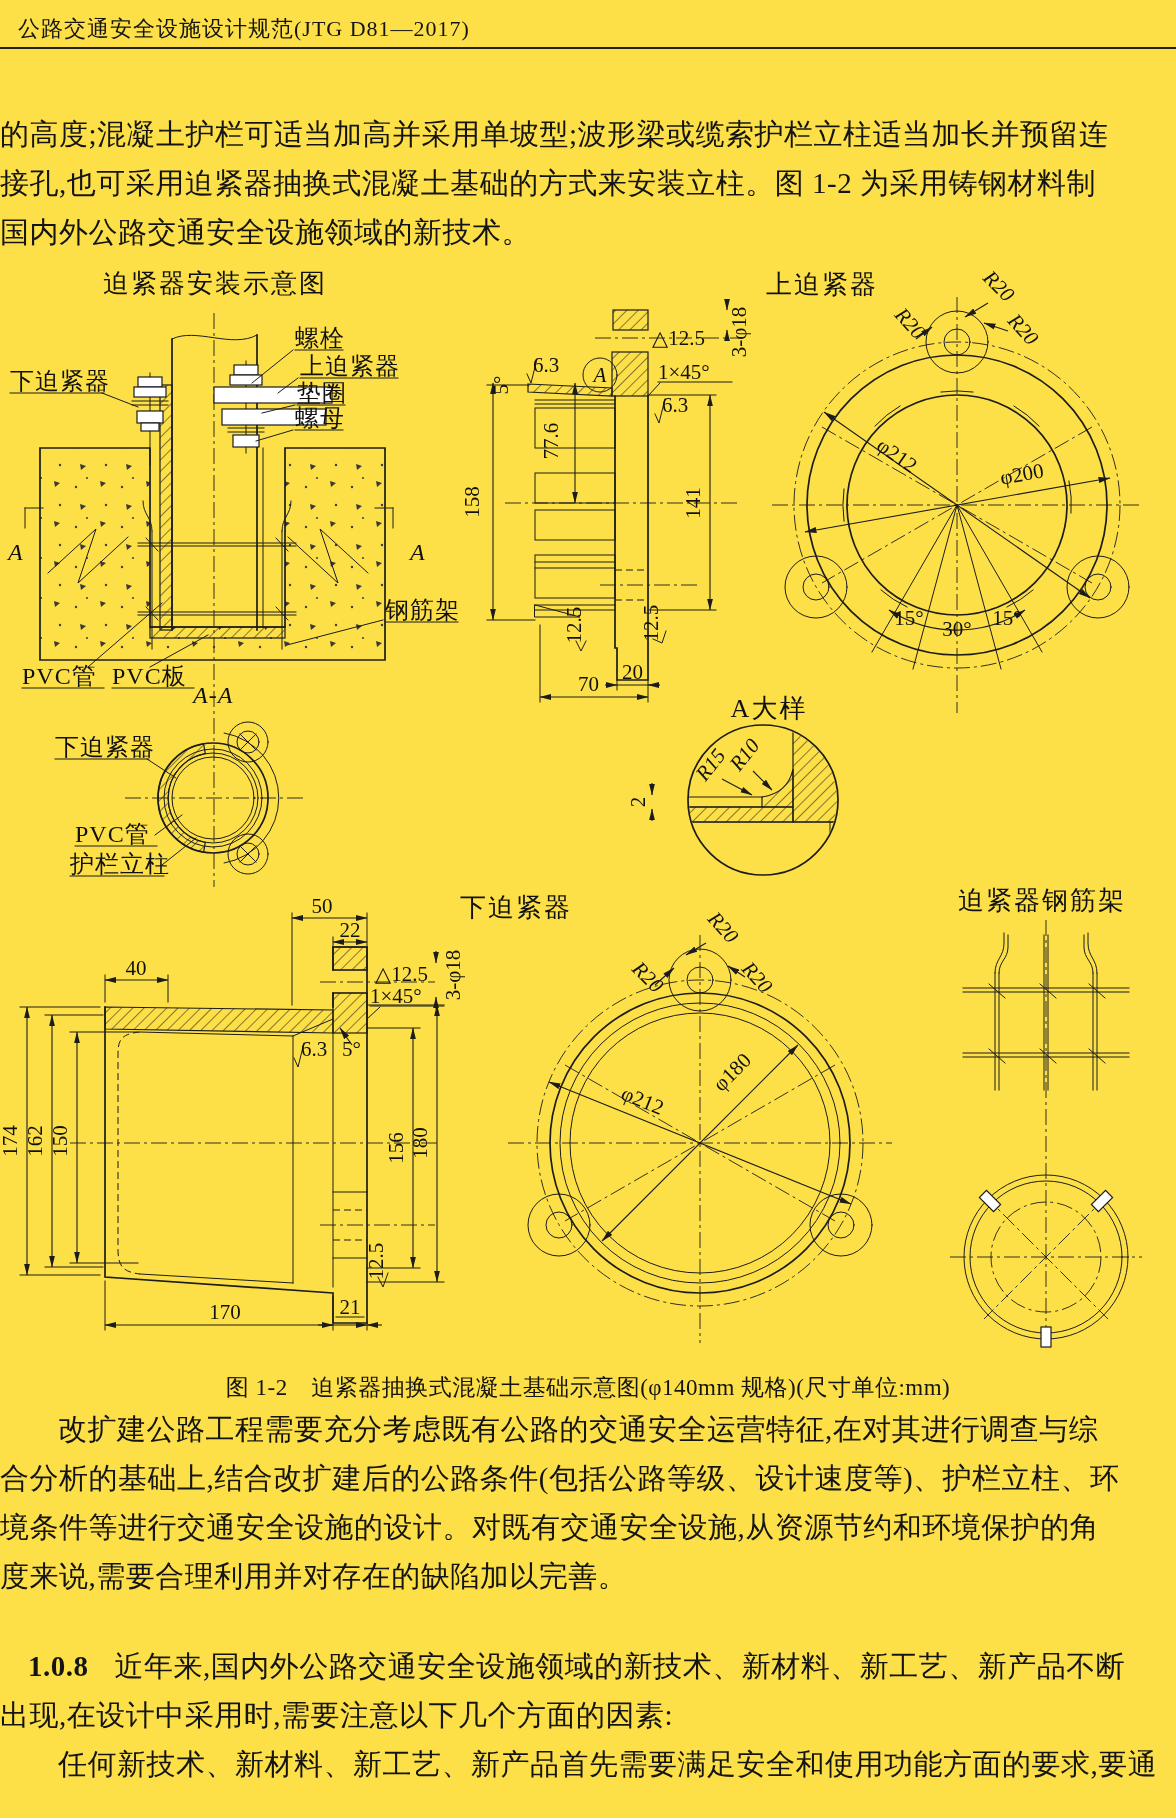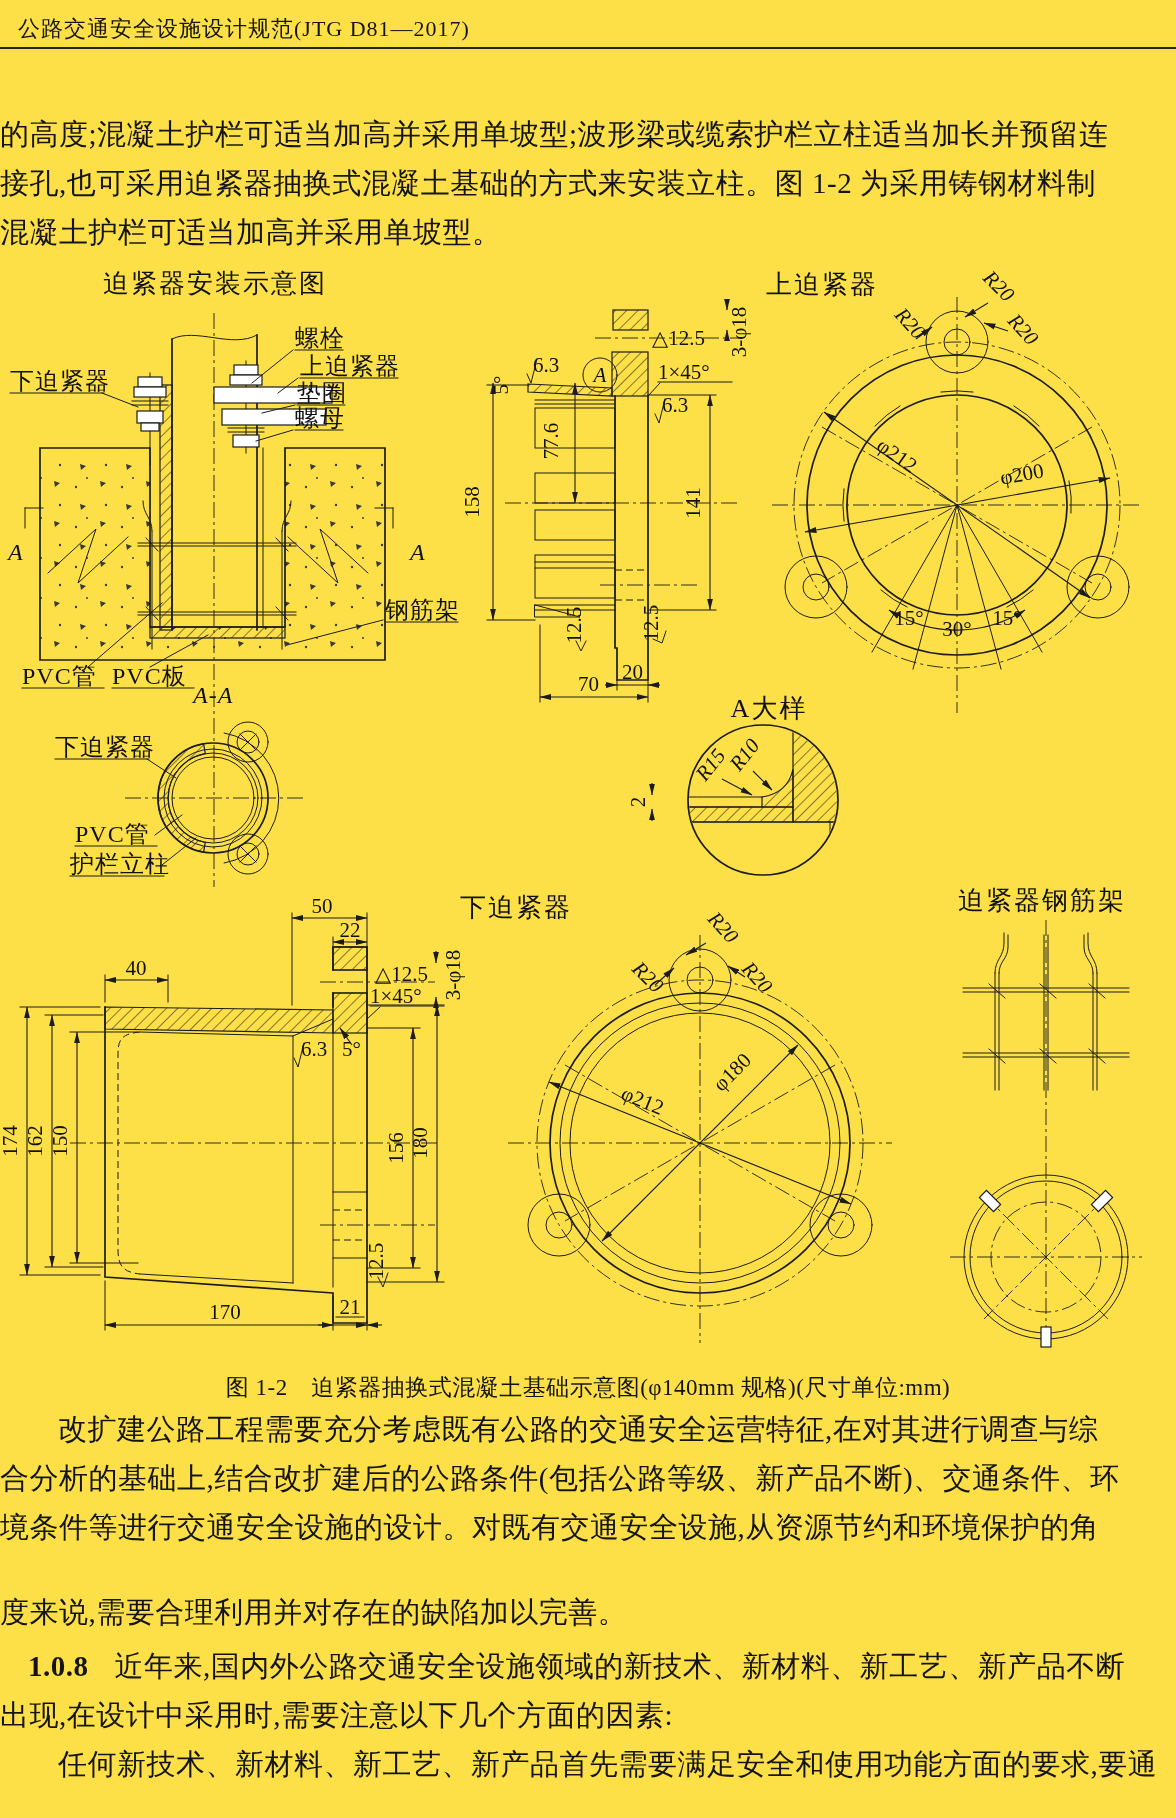--- a/index.html
+++ b/index.html
@@ -30,21 +30,21 @@
 </head>
 <body>
 
 <div id="page">
 
   <div class="hdr">公路交通安全设施设计规范(JTG  D81—2017)</div>
   <div class="rule"></div>
 
   <div class="line" style="top:120px">的高度;混凝土护栏可适当加高并采用单坡型;波形梁或缆索护栏立柱适当加长并预留连</div>
   <div class="line" style="top:169px">接孔,也可采用迫紧器抽换式混凝土基础的方式来安装立柱。图 1-2 为采用铸钢材料制</div>
-  <div class="line" style="top:218px">混凝土护栏可适当加高并采用单坡型。</div>
+  <div class="line" style="top:218px">国内外公路交通安全设施领域的新技术。</div>
 
   <svg width="1176" height="1135" viewBox="0 0 1176 1135">
     <defs>
       <pattern id="h" width="8" height="8" patternUnits="userSpaceOnUse" patternTransform="rotate(45)">
         <line x1="0" y1="0" x2="0" y2="8" stroke="#1c1c1c" stroke-width="1.1"></line>
       </pattern>
       <pattern id="spk" width="46" height="40" patternUnits="userSpaceOnUse">
         <path d="M8,6 l6,2 l-5,4 z" fill="#3a3a3a"></path>
         <circle cx="30" cy="12" r="1.2" fill="#3a3a3a"></circle>
         <path d="M34,29 l6,2 l-5,4 z" fill="#3a3a3a"></path>
@@ -351,23 +351,23 @@
             <rect class="wf" x="-5" y="-10" width="10" height="20"></rect>
           </g>
         <rect class="wf" x="1041" y="1092" width="10" height="20"></rect>
       </g>
     </g>
   </svg>
 
   <div class="cap">图 1-2　迫紧器抽换式混凝土基础示意图(φ140mm 规格)(尺寸单位:mm)</div>
 
   <div class="line ind" style="top:1415px">改扩建公路工程需要充分考虑既有公路的交通安全运营特征,在对其进行调查与综</div>
-  <div class="line" style="top:1464px">合分析的基础上,结合改扩建后的公路条件(包括公路等级、新产品不断)、交通条件、环</div>
+  <div class="line" style="top:1464px">合分析的基础上,结合改扩建后的公路条件(包括公路等级、设计速度等)、护栏立柱、环</div>
   <div class="line" style="top:1513px">境条件等进行交通安全设施的设计。对既有交通安全设施,从资源节约和环境保护的角</div>
-  <div class="line" style="top:1598px">度来说,需要合理利用并对存在的缺陷加以完善。</div>
+  <div class="line" style="top:1562px">度来说,需要合理利用并对存在的缺陷加以完善。</div>
 
   <div class="line" style="top:1652px;padding-left:28px">
     <span class="num">1.0.8</span><span>近年来,国内外公路交通安全设施领域的新技术、新材料、新工艺、新产品不断</span>
   </div>
   <div class="line" style="top:1701px">出现,在设计中采用时,需要注意以下几个方面的因素:</div>
   <div class="line ind" style="top:1750px">任何新技术、新材料、新工艺、新产品首先需要满足安全和使用功能方面的要求,要通</div>
 
 </div>
 
 </body></html>

